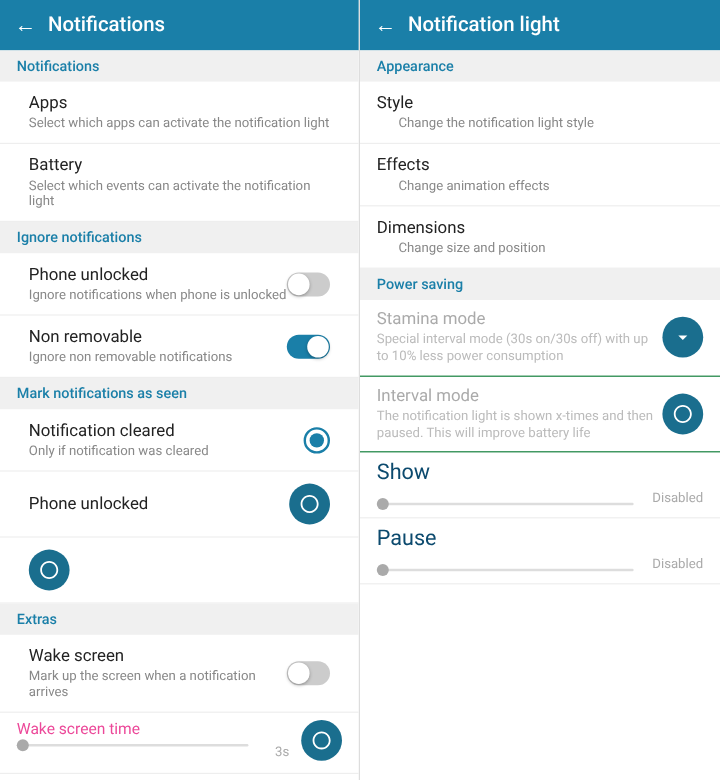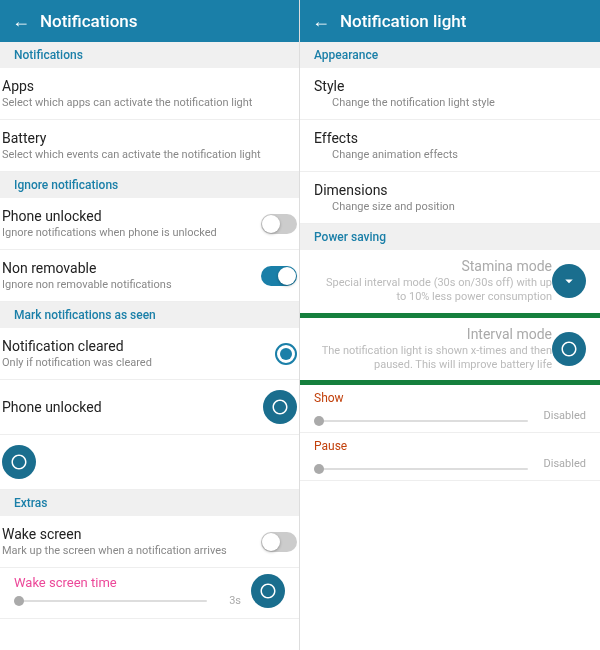--- a/index.html
+++ b/index.html
@@ -59,21 +59,21 @@
       padding: 6px 14px;
       font-size: 12px;
       color: #1a7fa8;
       font-weight: 500;
     }
 
     
     .setting-item {
       display: flex;
       align-items: center;
-      padding: 10px 2px;
+      padding: 10px 24px;
       border-bottom: 1px solid #eeeeee;
       min-height: 52px;
     }
     .setting-item .text-content {
       flex: 1;
     }
     .setting-item .item-title {
       font-size: 14px;
       color: #222;
       font-weight: 400;
@@ -165,23 +165,22 @@
       font-size: 11px;
       color: #888;
       margin-top: 2px;
       margin-left: 18px;
     }
 
     .r-item-row {
       display: flex;
       align-items: center;
       padding: 8px 14px;
-      border-bottom: 5px solid #15803d;
+      border-bottom: 1px solid #15803d;
       min-height: 58px;
-      text-align: right;
     }
     .r-item-row .text-content {
       flex: 1;
     }
     .r-item-row .r-title {
       font-size: 14px;
       color: #aaa;
       font-weight: 400;
     }
     .r-item-row .r-subtitle {
@@ -190,22 +189,22 @@
       margin-top: 2px;
       line-height: 1.3;
     }
 
     
     .slider-row {
       padding: 6px 14px 10px 14px;
       border-bottom: 1px solid #eeeeee;
     }
     .slider-label {
-      font-size: 12px;
-      color: #c2410c;
+      font-size: 18px;
+      color: #0c4a6e;
       margin-bottom: 4px;
     }
     .slider-track {
       display: flex;
       align-items: flex-end;
       gap: 8px;
     }
     .slider-line {
       flex: 1;
       height: 2px;
@@ -233,21 +232,20 @@
       padding: 6px 14px 10px 14px;
       border-bottom: 1px solid #eeeeee;
       display: flex;
       align-items: center;
     }
     .wake-slider-inner {
       flex: 1;
     }
     .wake-slider-track {
       display: flex;
-      align-items: center;
       gap: 18px;
     }
     .wake-slider-line {
       flex: 1;
       height: 2px;
       background: #ddd;
       border-radius: 2px;
       position: relative;
     }
     .wake-slider-thumb {

